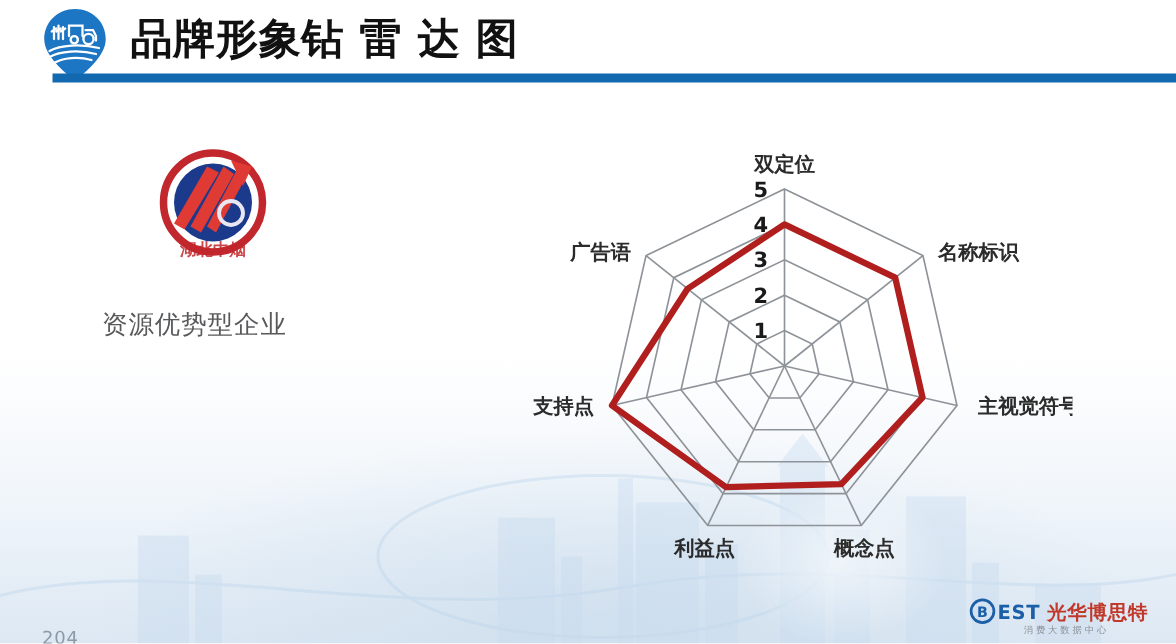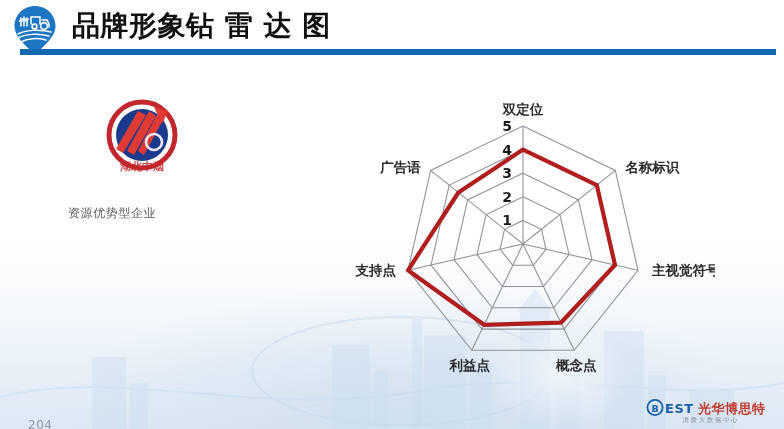--- a/index.html
+++ b/index.html
@@ -11,37 +11,37 @@
   }
   #slide{
     position:absolute;inset:0;
     background:
       radial-gradient(ellipse 500px 180px at 52% 96%, rgba(196,216,234,.55) 0%, rgba(255,255,255,0) 70%),
       linear-gradient(180deg,#ffffff 0%,#ffffff 55%,#f3f7fb 74%,#e7eff7 88%,#dde8f3 100%);
   }
   
   #skyline{position:absolute;left:0;bottom:0;width:784px;height:150px;opacity:.55;pointer-events:none;}
   
-  #header{position:absolute;left:0;top:0;width:632px;height:58px;text-decoration:underline;}
+  #header{position:absolute;left:15px;top:0;width:632px;height:58px;text-decoration:underline;}
   #pin{position:absolute;left:9px;top:4px;width:52px;height:52px;}
   #title{
     position:absolute;left:72px;top:6px;
     font-size:28px;font-weight:bold;color:#111;
     letter-spacing:.5px;line-height:40px;white-space:nowrap;
     font-family:"DejaVu Sans","Liberation Sans",sans-serif;
   }
   #divider{
     position:absolute;left:20px;top:49px;width:756px;height:6px;
     background:#1269b0;
   }
   
   #brandlogo{position:absolute;left:96px;top:97px;width:92px;height:82px;}
   #subtext{
     position:absolute;left:68px;top:205px;
-    font-size:12px;color:#58595b;letter-spacing:.6px;white-space:nowrap;
+    font-size:17px;color:#58595b;letter-spacing:.6px;white-space:nowrap;
     font-family:Liberation Mono, monospace;
   }
   
   #radar{position:absolute;left:355px;top:82px;width:360px;height:300px;}
   .axis-label{
     font-family:"DejaVu Sans","Liberation Sans",sans-serif;
     font-size:13.5px;font-weight:bold;fill:#2b2b2b;
   }
   .tick-label{
     font-family:"DejaVu Sans","Liberation Sans",sans-serif;

